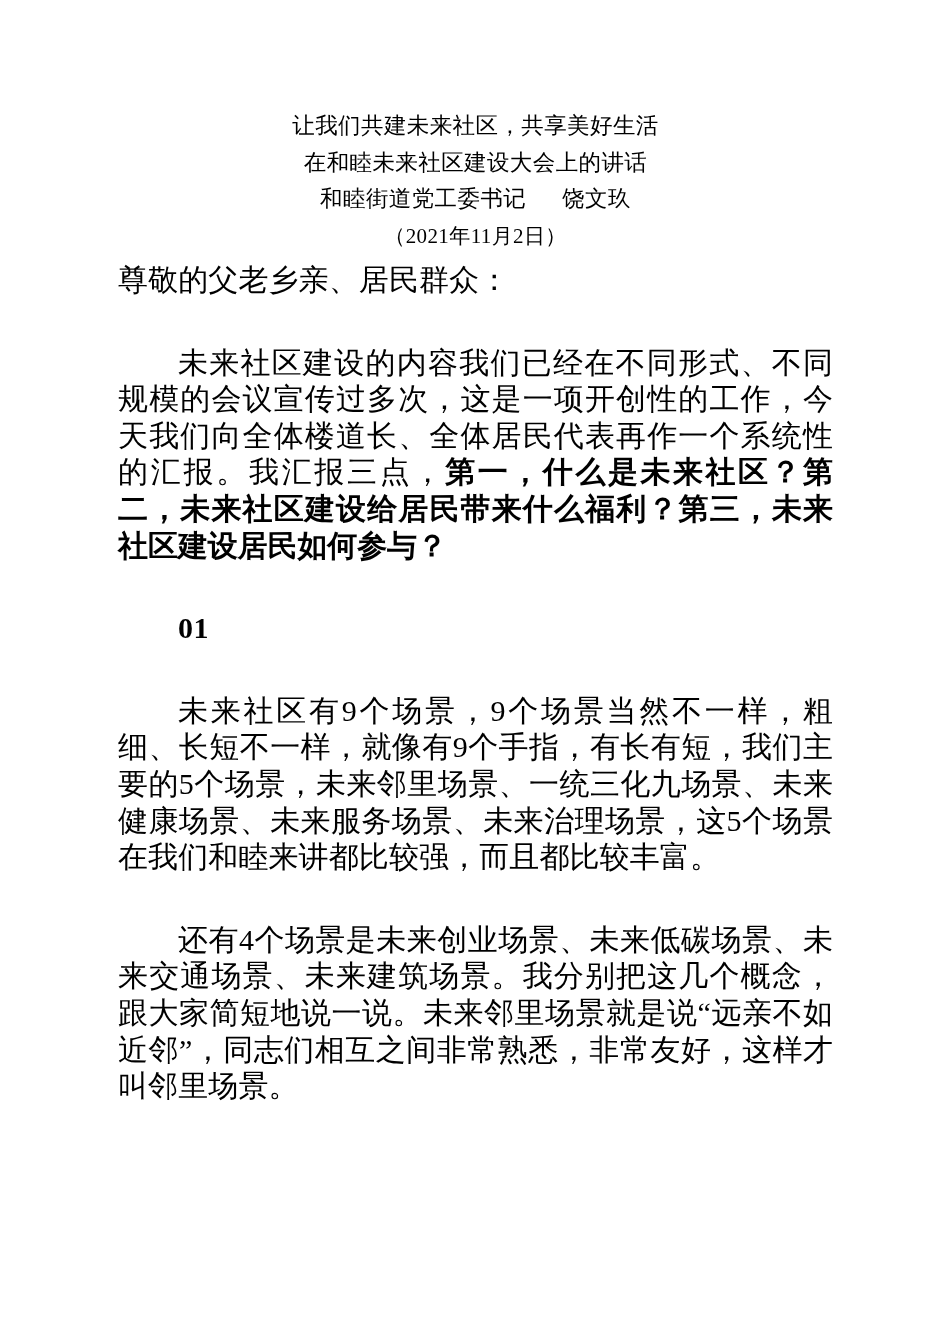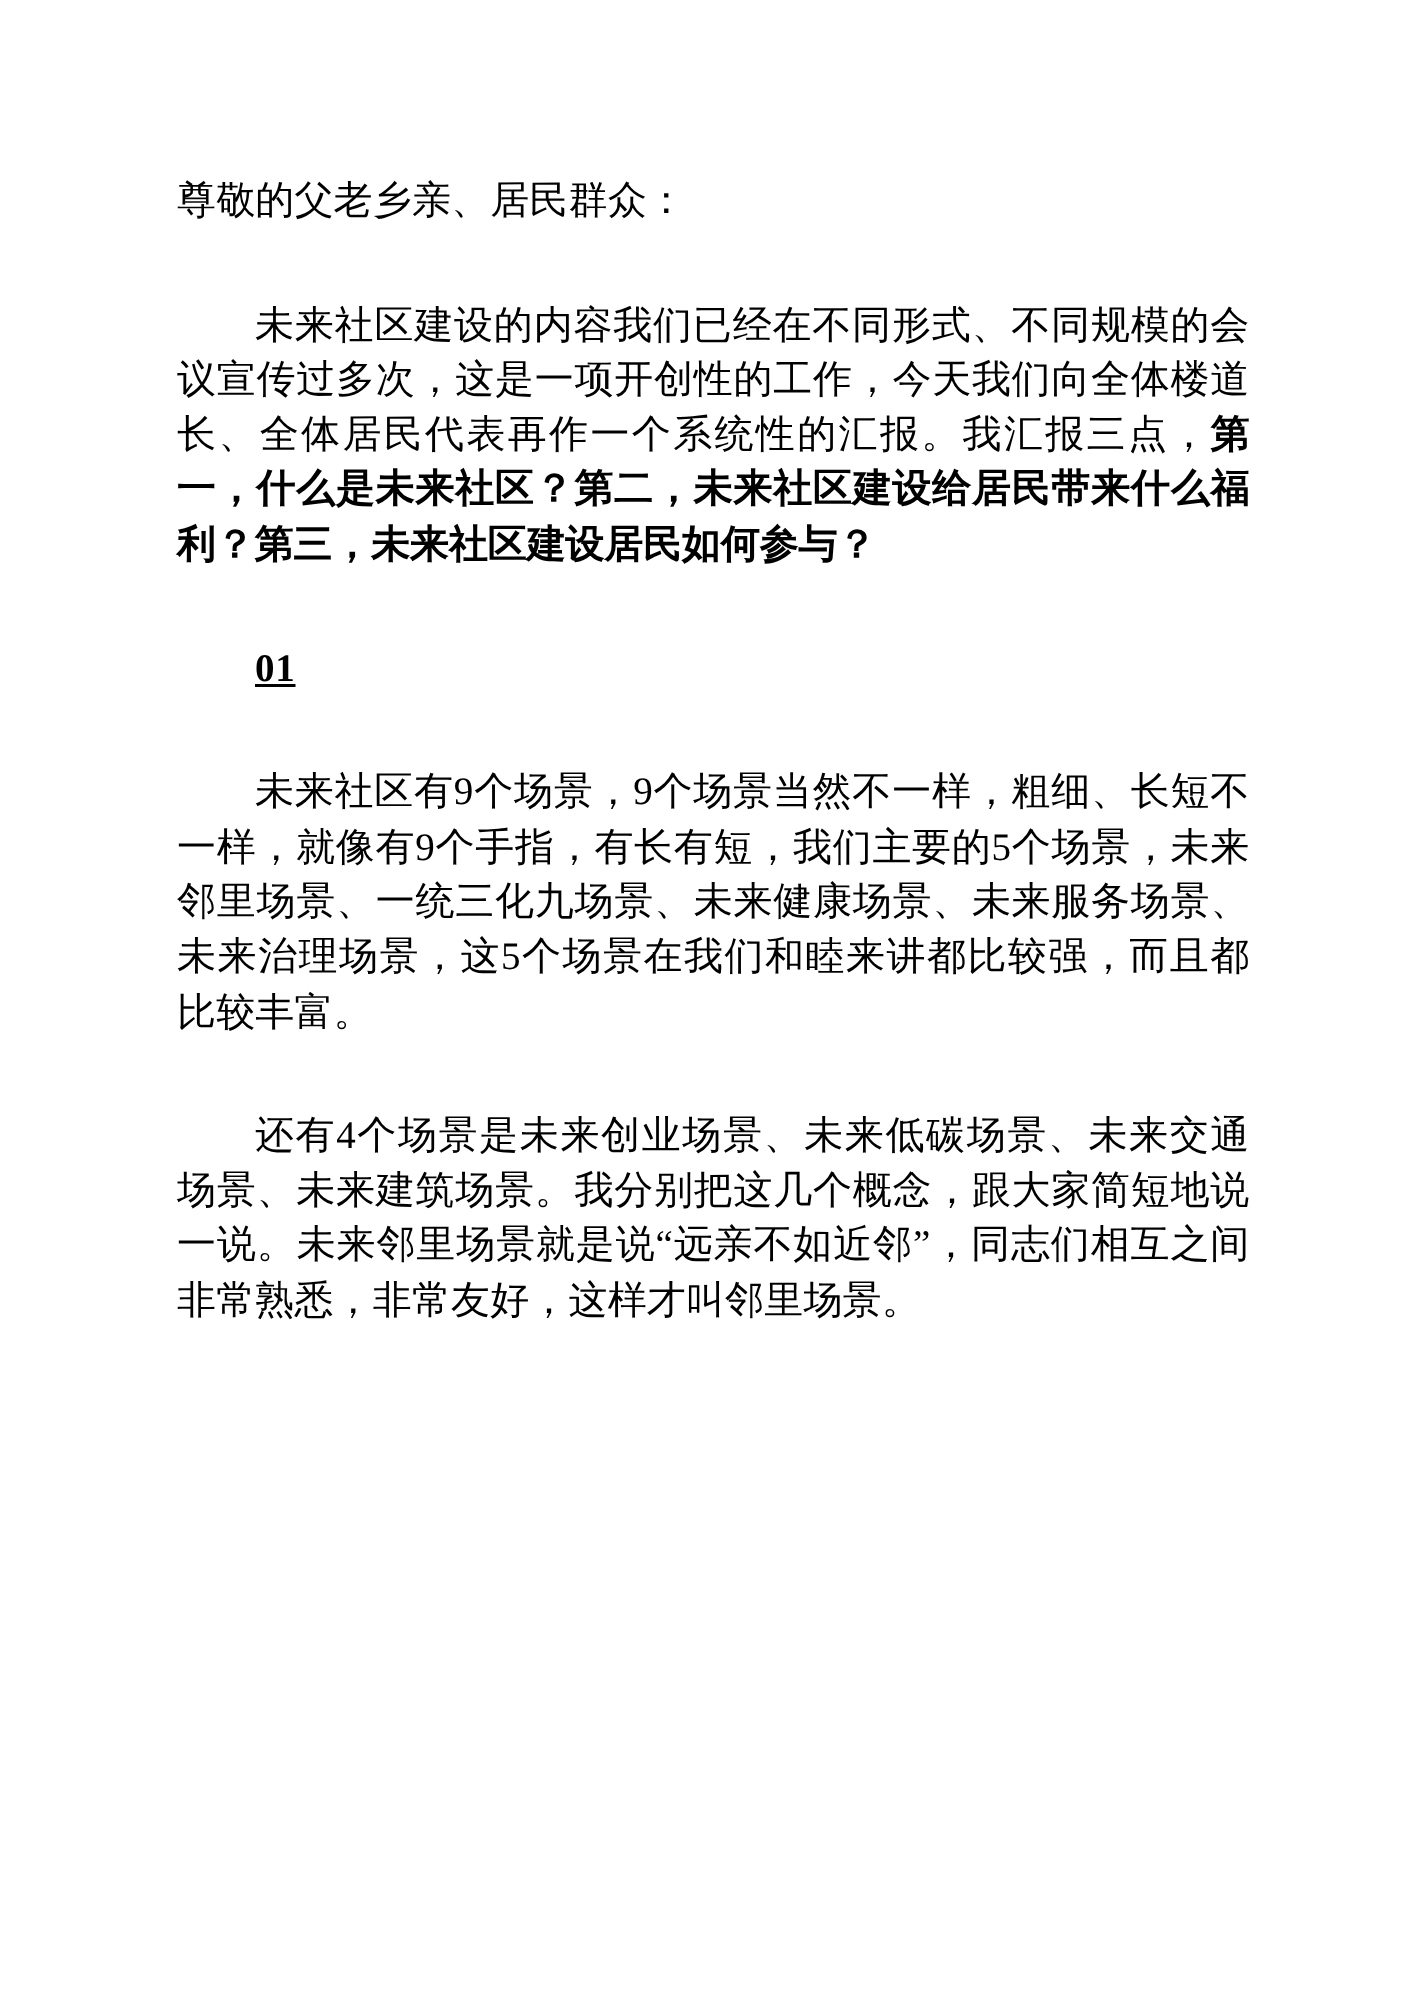--- a/index.html
+++ b/index.html
@@ -39,21 +39,21 @@
     font-size: 21px;
   }
   .gap2 { display: inline-block; width: 1.6em; }
 
   
   .body-block {
     margin-top: 8px;
   }
   p.para {
     margin: 0;
-    font-size: 26px;
+    font-size: 30px;
     line-height: 36.6px;
     text-align: justify;
     text-justify: inter-ideograph;
     text-align-last: left;
     letter-spacing: 0.1px;
     word-break: break-all;
   }
   p.indent {
     text-indent: 2em;
     margin-top: 46px;
@@ -63,28 +63,33 @@
   }
   .b {
     font-family: "DejaVu Sans", "Liberation Sans", sans-serif;
     font-weight: bold;
     letter-spacing: -0.1px;
   }
   .bnum {
     font-family: "Liberation Serif", "DejaVu Serif", serif;
     font-weight: bold;
     letter-spacing: 0.5px;
-    text-decoration: underline;
   }
 </style>
 </head>
 <body>
 
 <div id="page">
 
+  <div class="title-block">
+    <div class="title-line">让我们共建未来社区，共享美好生活</div>
+    <div class="title-line">在和睦未来社区建设大会上的讲话</div>
+    <div class="title-line"><span>和睦街道党工委书记</span><span class="gap2"></span><span>饶文玖</span></div>
+    <div class="title-line date">（2021年11月2日）</div>
+  </div>
 
   <div class="body-block">
 
     <p class="para salutation">尊敬的父老乡亲、居民群众：</p>
 
     <p class="para indent"><span>未来社区建设的内容我们已经在不同形式、不同规模的会议宣传过多次，这是一项开创性的工作，今天我们向全体楼道长、全体居民代表再作一个系统性的汇报。我汇报三点，</span><span class="b">第一，什么是未来社区？第二，未来社区建设给居民带来什么福利？第三，未来社区建设居民如何参与？</span></p>
 
     <p class="para indent"><span class="bnum">01</span></p>
 
 

